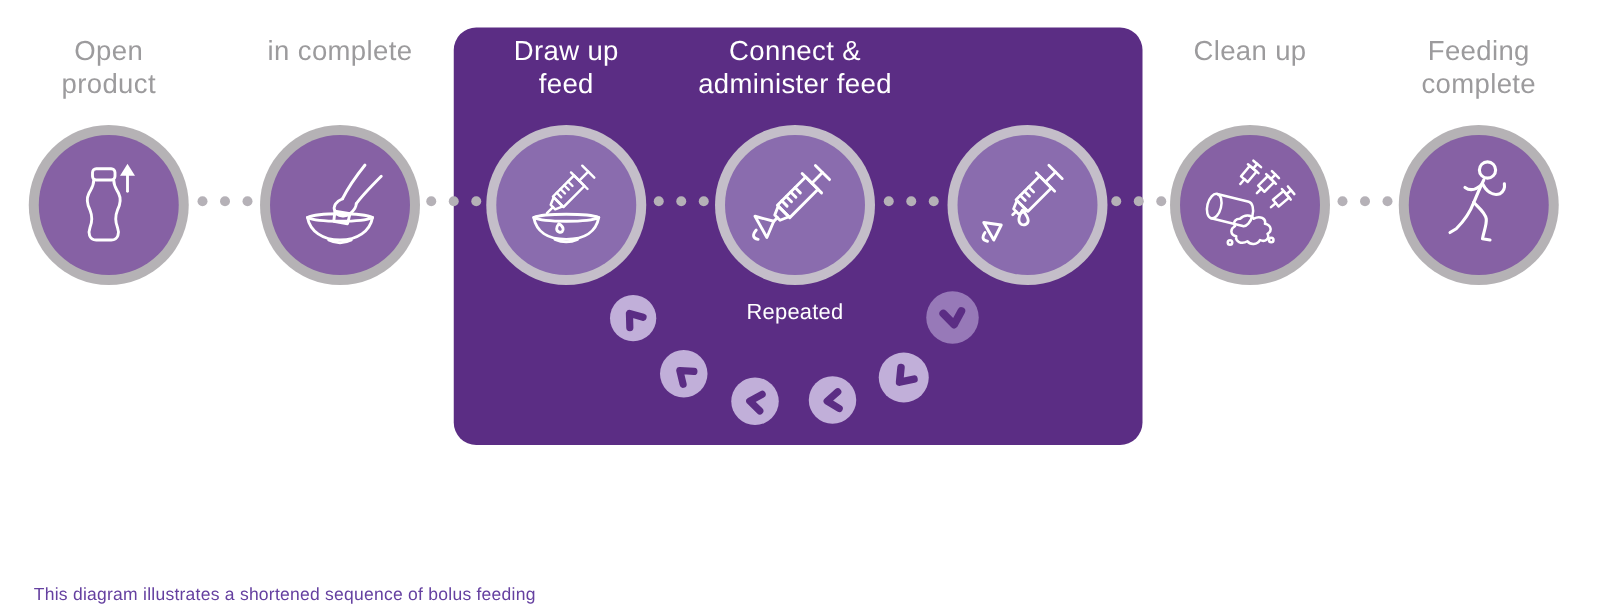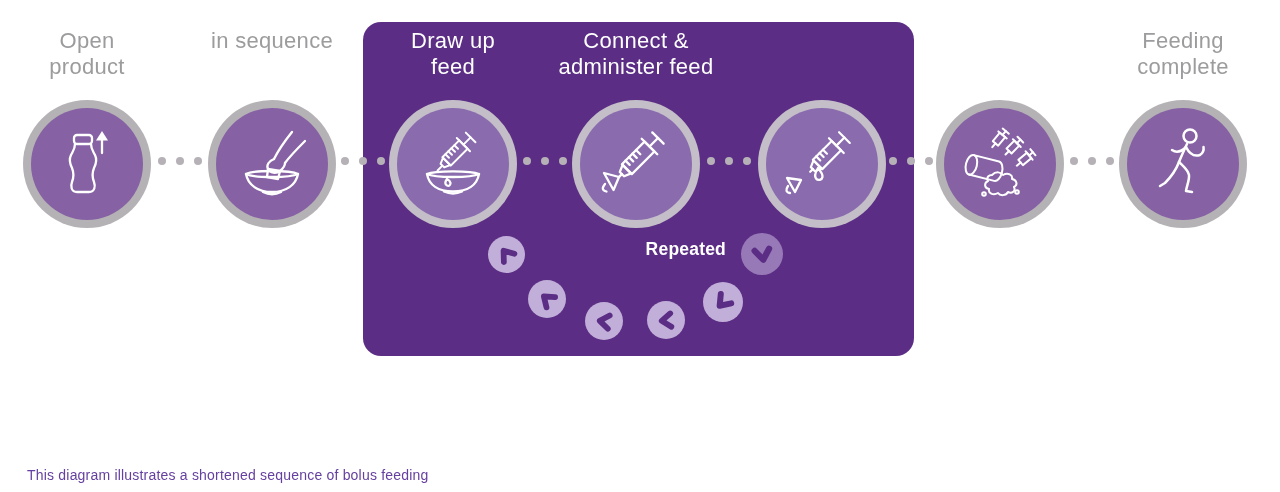--- a/index.html
+++ b/index.html
@@ -29,22 +29,22 @@
   }
   .step.in-box .circle-inner{background:#8a6cae;}
   .icon-svg{display:block;}
   .dot{position:absolute;top:157px;width:8px;height:8px;border-radius:50%;background:#b5b1b7;}
   .arrow{
     position:absolute;border-radius:50%;background:#c1afd9;
     display:flex;align-items:center;justify-content:center;
   }
   .arrow.dark{background:#9779b8;}
   .loop-label{
-    position:absolute;left:546px;top:239px;width:180px;text-align:right;
-    color:#ffffff;font-weight:bold;font-size:17.5px;line-height:20.5px;letter-spacing:.2px;
+    position:absolute;left:546px;top:239px;width:180px;text-align:center;
+    color:#ffffff;font-weight:normal;font-size:17.5px;line-height:20.5px;letter-spacing:.2px;
   }
   .caption{
     position:absolute;left:27px;top:467px;font-size:14px;line-height:17px;
     color:#6540a0;letter-spacing:.2px;
   }
   svg *{vector-effect:none;}
 </style>
 </head>
 <body>
 
@@ -64,21 +64,21 @@
           <path d="M30,22 C30,27 28,29 26,33 C24,37 25,42 27,46 C29,51 29,55 27,60 C25.5,64 26,70 32,70 L44,70 C50,70 50.5,64 49,60 C47,55 47,51 49,46 C51,42 52,37 50,33 C48,29 46,27 46,22"></path>
           <line x1="57" y1="31" x2="57" y2="18"></line>
           <path d="M57,9 L51,18.5 L63,18.5 Z" fill="#ffffff" stroke="none"></path>
         </svg>
       </div>
     </div>
   </div>
 
   <div class="step" style="left:162px">
     <div class="step-label">
-      <span class="label-line">in sequence</span>
+      <span class="label-line">in complete</span>
     </div>
     <div class="step-circle">
       <div class="circle-inner">
         <svg class="icon-svg" width="84" height="84" viewBox="0 0 84 84" fill="none" stroke="#ffffff" stroke-width="2.3" stroke-linecap="round" stroke-linejoin="round">
           <path d="M62,10 C54,20 48,29 44,37"></path>
           <path d="M75,19 C67,27 60,34 55,41"></path>
           <path d="M44,37 C39,39 36,43 38,47 C40,51 46,52 50,49 C53,46.5 55,44 55,41"></path>
           <path d="M38,47 L50,49 L48,57 L37,55 Z"></path>
           <path d="M16,52 C24,48 60,48 68,52 C60,56 24,56 16,52 Z"></path>
           <path d="M16,52 C18,63 28,70 42,70 C56,70 66,63 68,52"></path>
@@ -161,20 +161,23 @@
           </g>
           <path d="M38,46 C35,51 34,54 36,56.5 C38,59 42,58 42.5,55 C43,52 40.5,49 38,46 Z"></path>
           <path d="M7,56 L21,58 L15,70 Z"></path>
           <path d="M8,64 Q4,70 10,71"></path>
         </svg>
       </div>
     </div>
   </div>
 
   <div class="step" style="left:890px">
+    <div class="step-label">
+      <span class="label-line">Clean up</span>
+    </div>
     <div class="step-circle">
       <div class="circle-inner">
         <svg class="icon-svg" width="84" height="84" viewBox="0 0 84 84" fill="none" stroke="#ffffff" stroke-width="2" stroke-linecap="round" stroke-linejoin="round">
           <g transform="translate(26,46) rotate(14)">
             <ellipse cx="-13" cy="0" rx="5.5" ry="10"></ellipse>
             <path d="M-13,-10 L13,-10 A5.5,10 0 0 1 13,10 L-13,10"></path>
           </g>
           <path d="M34,53 C38,49 43,50 45,53 C50,50 55,53 54,57 C59,58 60,63 56,65 C58,69 54,72 50,70 C48,74 42,74 40,71 C35,74 30,71 31,67 C26,66 26,61 30,59 C28,55 31,53 34,53 Z"></path>
           <circle cx="26" cy="72" r="1.8"></circle>
           <circle cx="59" cy="70" r="1.8"></circle>

